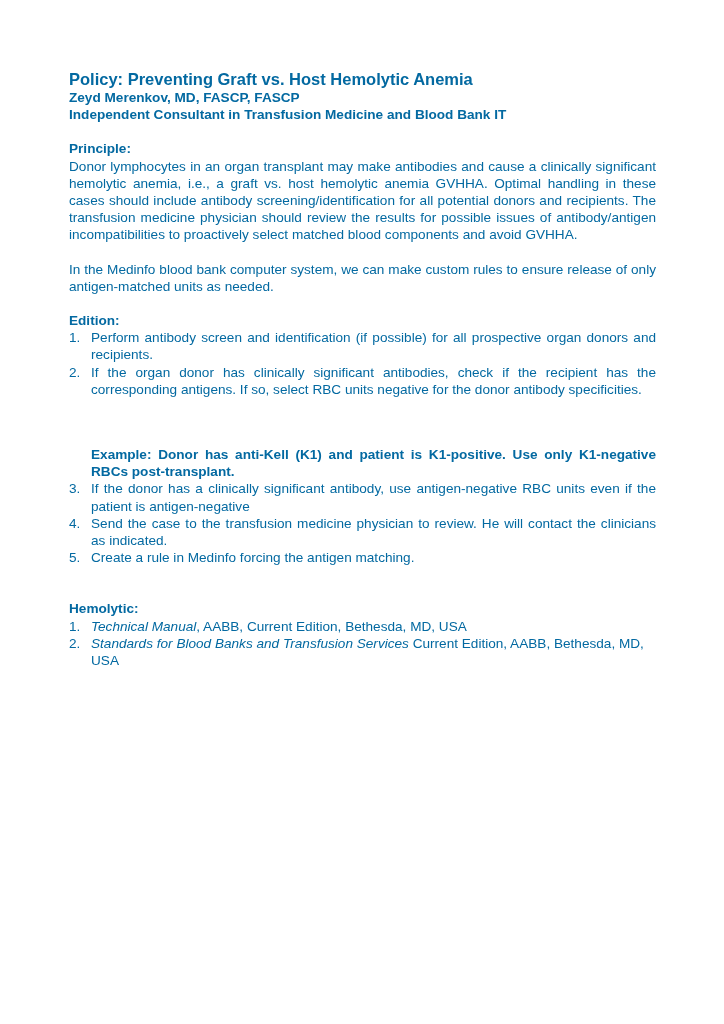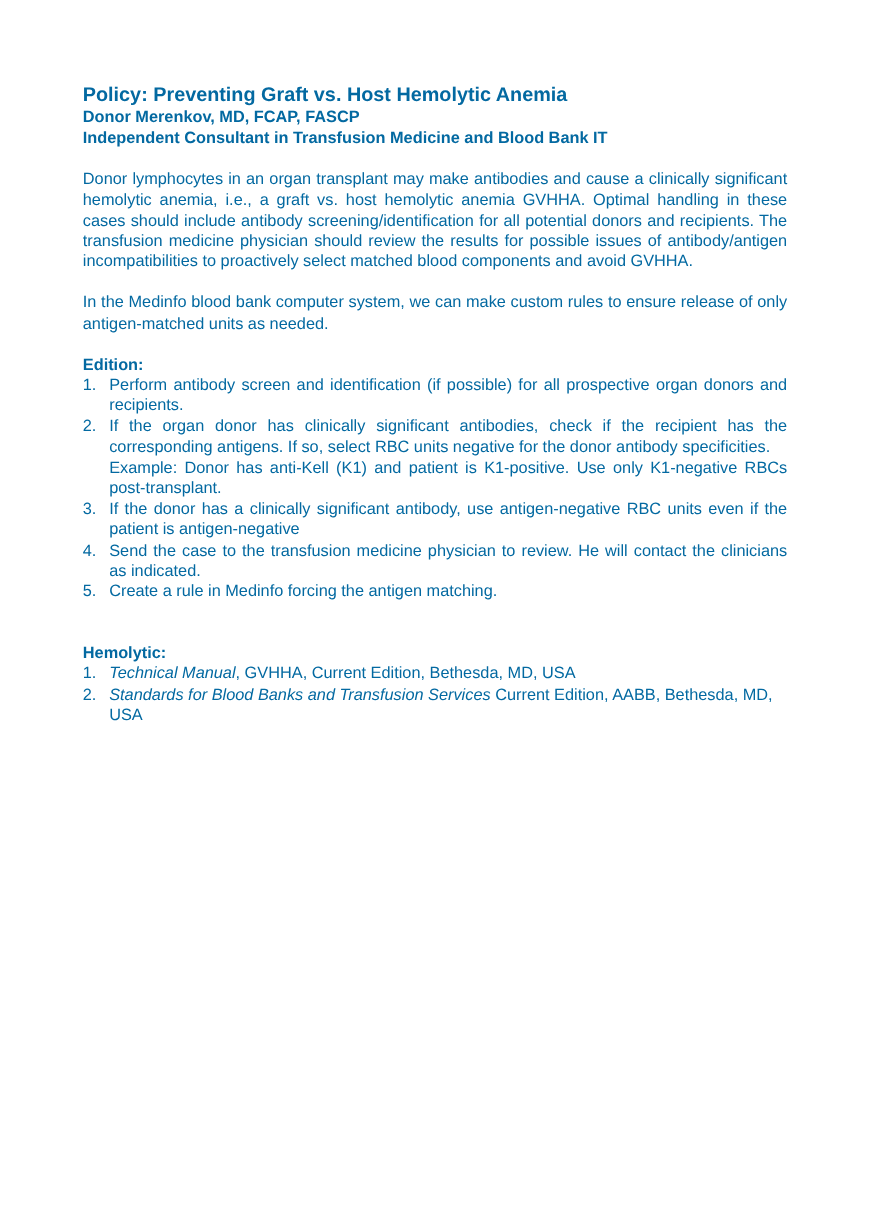--- a/index.html
+++ b/index.html
@@ -11,35 +11,36 @@
     }
     .title { font-size: 16.5px; font-weight: bold; line-height: 19px; margin: 0; }
     .subtitle { font-weight: bold; font-size: 13.6px; line-height: 17.2px; margin: 0; }
     .heading { font-weight: bold; margin: 0; }
     p { margin: 0; }
     .justify { text-align: justify; text-align-last: left; }
     .gap { height: 17px; }
     ol { margin: 0; padding: 0; list-style: none; }
     ol li { position: relative; padding-left: 22px; }
     ol li .num { position: absolute; left: 0; top: 0; }
-    .example { font-weight: normal; }
+    .example { font-weight: bold; margin-top: 48px; }
     .example-label { font-weight: bold; }
     em { font-style: italic; }
   </style>
 </head>
 <body>
 
 <div class="page">
   <h1 class="title">Policy:  Preventing Graft vs. Host Hemolytic Anemia</h1>
-  <p class="subtitle">Donor Merenkov, MD, FCAP, FASCP</p>
+  <p class="subtitle">Zeyd Merenkov, MD, FASCP, FASCP</p>
   <p class="subtitle">Independent Consultant in Transfusion Medicine and Blood Bank IT</p>
 
   <div class="gap"></div>
 
   <section>
+    <p class="heading">Principle:</p>
     <p class="justify">Donor lymphocytes in an organ transplant may make antibodies and cause a clinically significant hemolytic anemia, i.e., a graft vs. host hemolytic anemia GVHHA.  Optimal handling in these cases should include antibody screening/identification for all potential donors and recipients.  The transfusion medicine physician should review the results for possible issues of antibody/antigen incompatibilities to proactively select matched blood components and avoid GVHHA.</p>
     <div class="gap"></div>
     <p class="justify">In the Medinfo blood bank computer system, we can make custom rules to ensure release of only antigen-matched units as needed.</p>
   </section>
 
   <div class="gap"></div>
 
   <section>
     <p class="heading">Edition:</p>
     <ol>
@@ -68,21 +69,21 @@
   </section>
 
   <div class="gap"></div>
   <div class="gap"></div>
 
   <section>
     <p class="heading">Hemolytic:</p>
     <ol>
       <li>
         <span class="num">1.</span>
-        <p><em>Technical Manual</em><span>, GVHHA, Current Edition, Bethesda, MD, USA</span></p>
+        <p><em>Technical Manual</em><span>, AABB, Current Edition, Bethesda, MD, USA</span></p>
       </li>
       <li>
         <span class="num">2.</span>
         <p><em>Standards for Blood Banks and Transfusion Services</em><span style="white-space:pre-wrap"> Current Edition, AABB, Bethesda, MD, USA</span></p>
       </li>
     </ol>
   </section>
 </div>
 
 </body></html>

